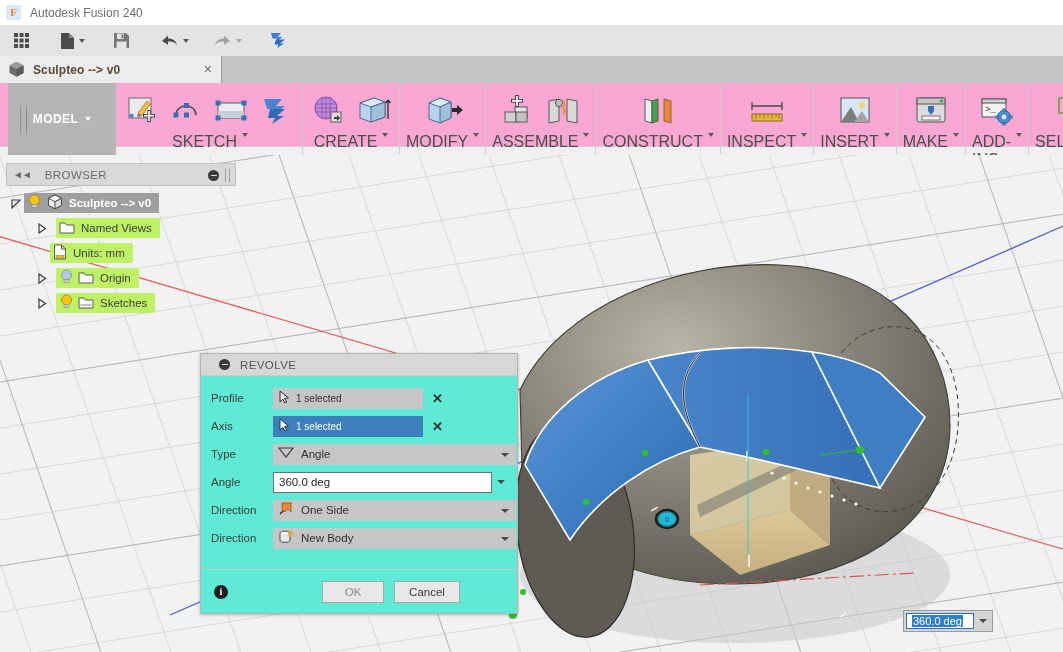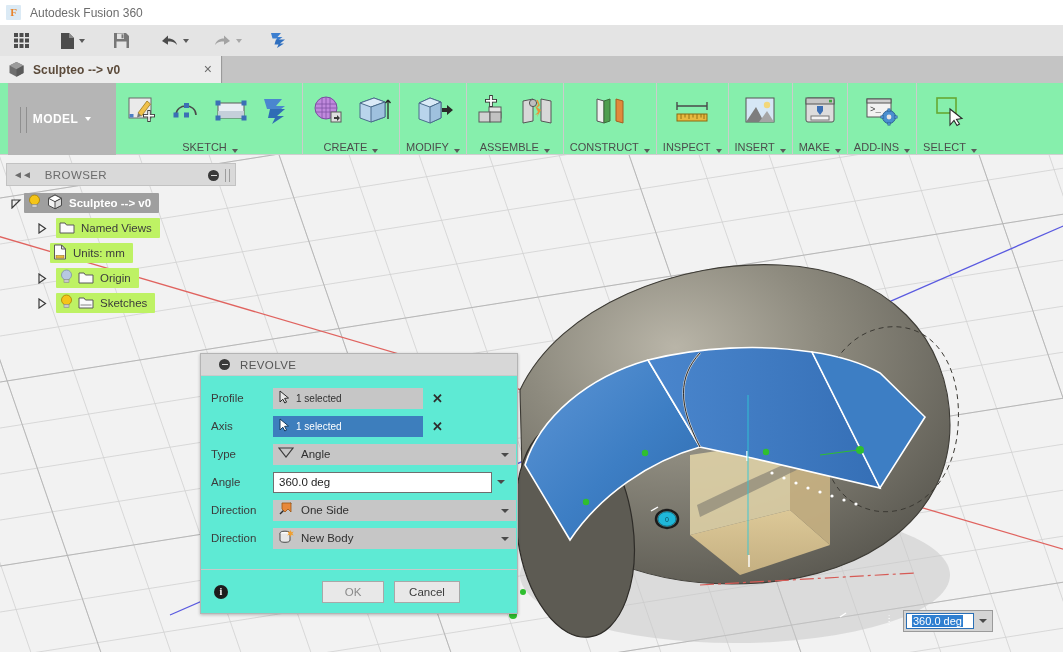--- a/index.html
+++ b/index.html
@@ -46,38 +46,38 @@
     position:absolute; left:0; top:0; width:222px; height:27px;
     background:#ececec; display:flex; align-items:center; padding-left:8px;
     border-right:1px solid #9a9a9a;
   }
   .tab-label{ margin-left:8px; font-size:12px; font-weight:bold; color:#5b4a3a; letter-spacing:.1px;}
   .tab-close{ position:absolute; right:9px; top:5px; color:#6b6b6b; font-size:14px; line-height:16px;}
   .tabstrip-rest{ position:absolute; left:223px; top:0; right:0; height:27px; background:#c4c4c4; }
 
   
   .ribbon{
-    position:absolute; left:0; top:83px; width:1063px; height:72px;
-    background:#86efac; border-bottom:1px solid #cfcfcf;
+    position:absolute; left:0; top:83px; width:1063px; height:64px;
+    background:#f9a8d4; border-bottom:1px solid #cfcfcf;
   }
   .wsbtn{
     position:absolute; left:8px; top:0; width:108px; height:72px;
     background:#b5b5b5; display:flex; align-items:center; justify-content:center;
   }
   .wsgrip{ position:absolute; left:12px; top:24px; width:7px; height:26px;
            border-left:1px solid #8f8f8f; border-right:1px solid #8f8f8f;}
   .wsbtn-label{ color:#ffffff; font-size:12px; font-weight:bold; letter-spacing:.4px; }
 
   .rgroups{ position:absolute; left:118px; top:0; right:0; height:72px; display:flex; }
   .rgroup{ position:relative; height:72px; display:flex; flex-direction:column;
            align-items:center; padding:0 6px; border-right:1px solid #cccccc; }
   .rgroup:last-child{ border-right:none; }
   .ricons{ display:flex; align-items:flex-end; gap:4px; height:50px; padding-top:4px;}
   .ribtn{ width:40px;height:44px; display:flex;align-items:center;justify-content:center; }
-  .rlabel{ font-size:11px; color:#4c4c4c; display:flex; align-items:flex-end; height:20px; }
+  .rlabel{ font-size:16px; color:#4c4c4c; display:flex; align-items:flex-start; height:20px; }
 
   
   .canvas{
     position:absolute; left:0; top:155px; width:1063px; height:497px;
     background:#f2f2f2; overflow:hidden;
   }
 
   
   .browser-hdr{
     position:absolute; left:6px; top:8px; width:230px; height:23px;
@@ -153,21 +153,21 @@
           border-left:4px solid transparent;border-right:4px solid transparent;border-top:4px solid #4a4a4a; }
   .cf-dots{ position:absolute; left:-16px; top:4px; color:#ffffff; font-size:8px; line-height:3px;}
 </style>
 </head>
 <body>
 
 <div id="app">
 
   <div class="titlebar">
     <div class="flogo">F</div>
-    <div class="apptitle">Autodesk Fusion 360</div>
+    <div class="apptitle">Autodesk Fusion 240</div>
   </div>
 
   <div class="qat">
     <div class="qat-item" style="margin-left:8px">
       <svg width="17" height="17" viewBox="0 0 17 17">
         <g fill="#4c4c4c">
           <rect x="1" y="1" width="4" height="4"></rect>
             <rect x="6.5" y="1" width="4" height="4"></rect>
             <rect x="12" y="1" width="4" height="4"></rect>
           <rect x="1" y="6.5" width="4" height="4"></rect>

